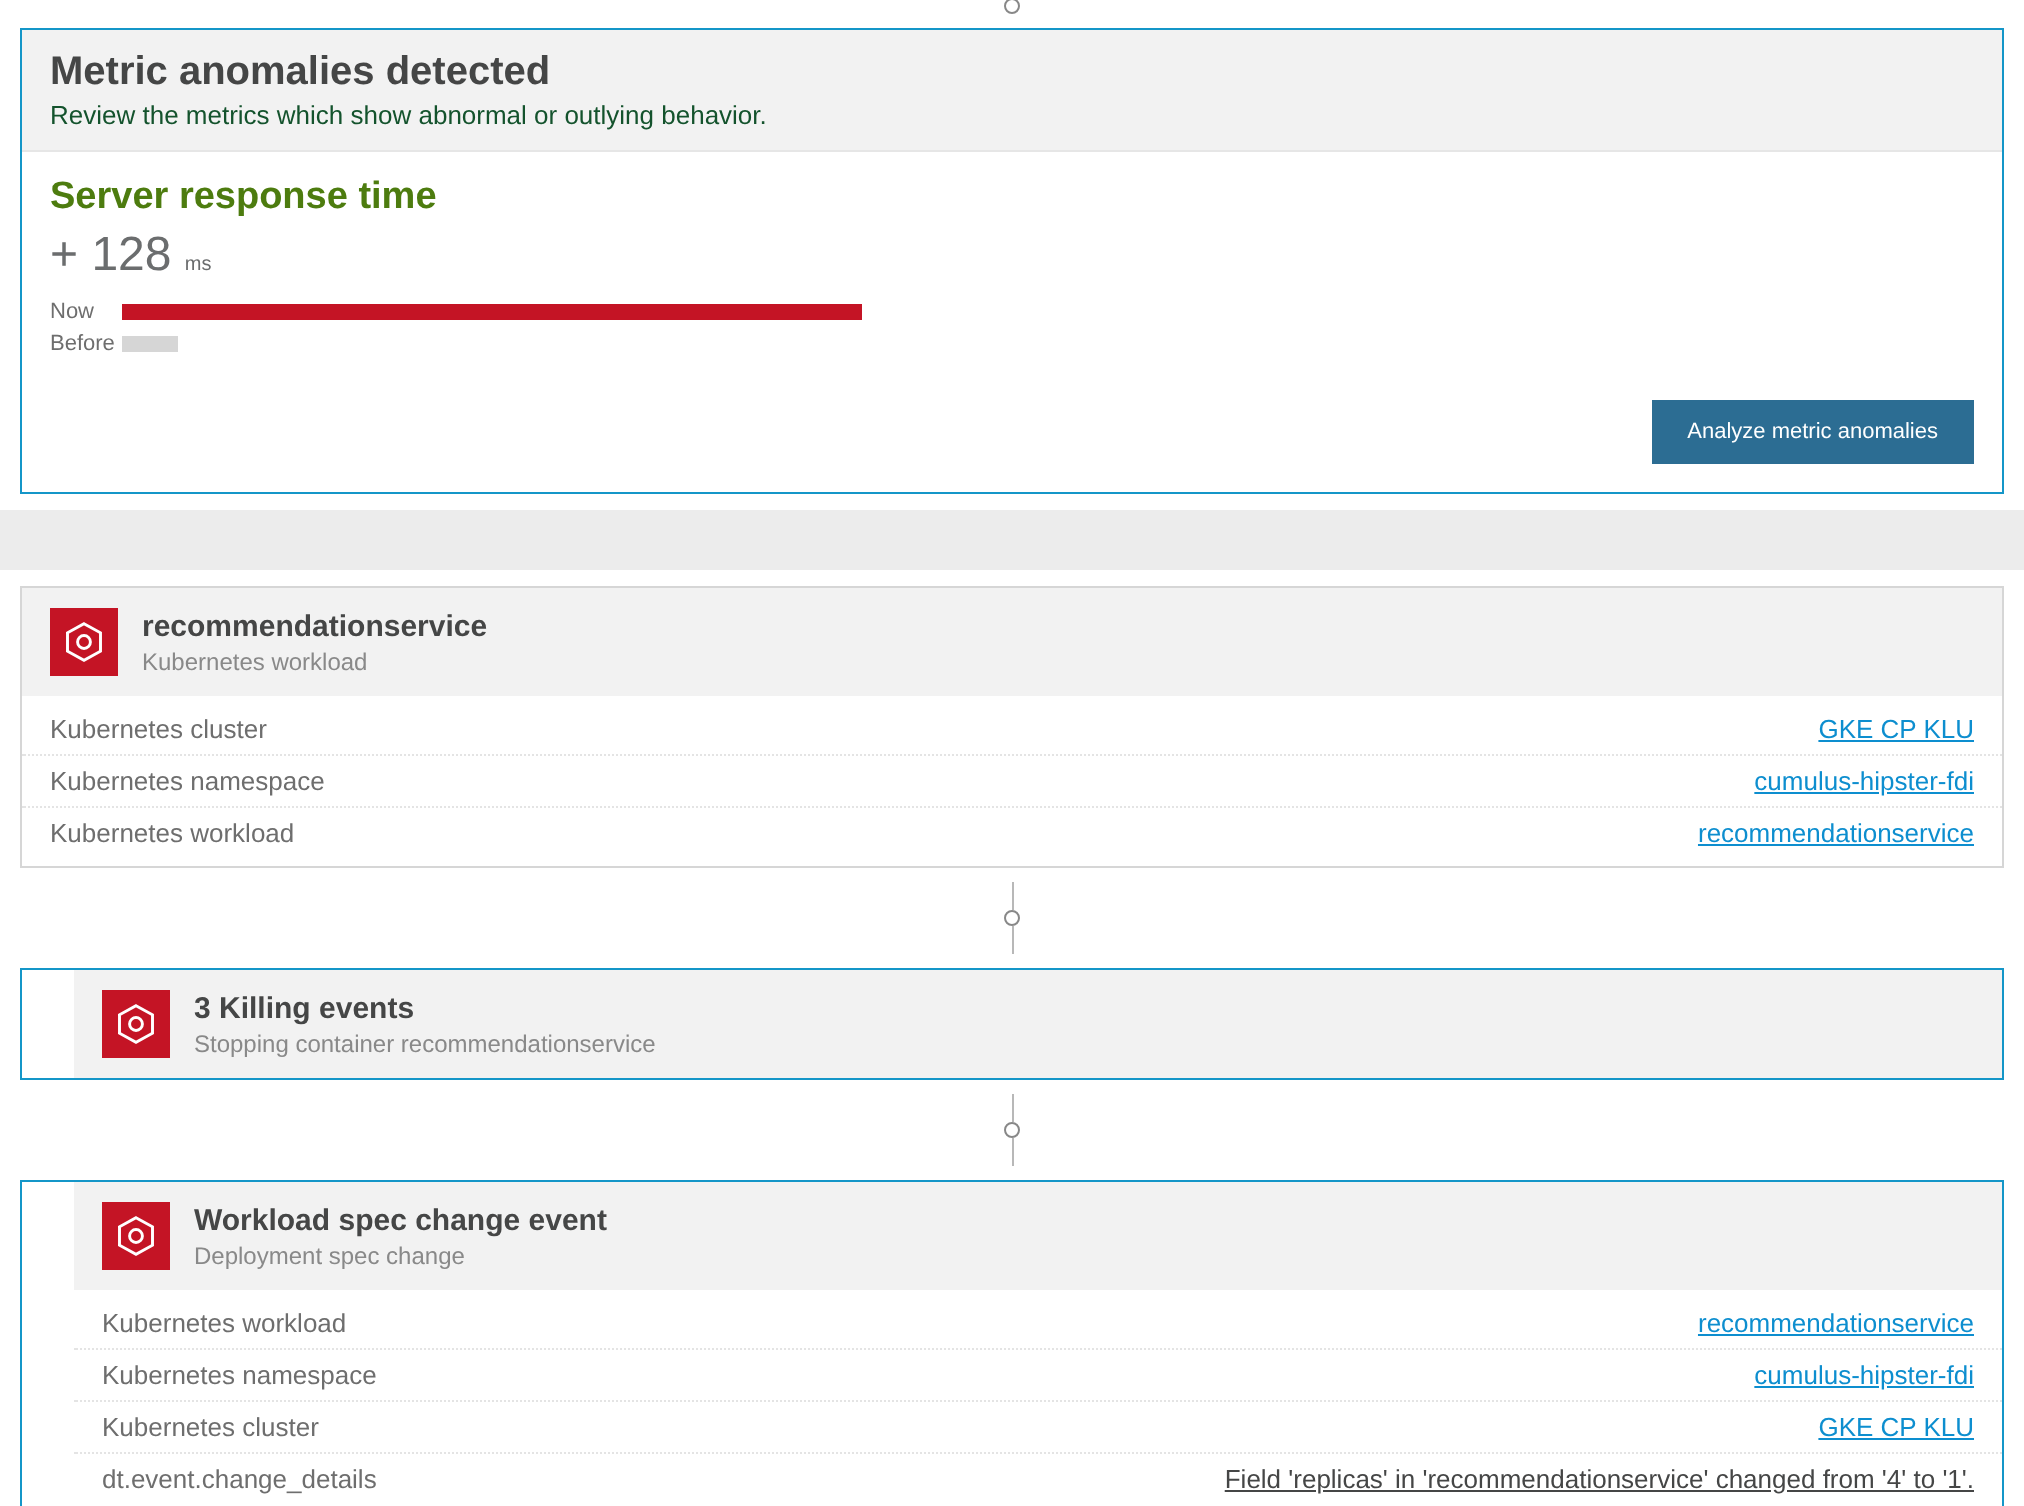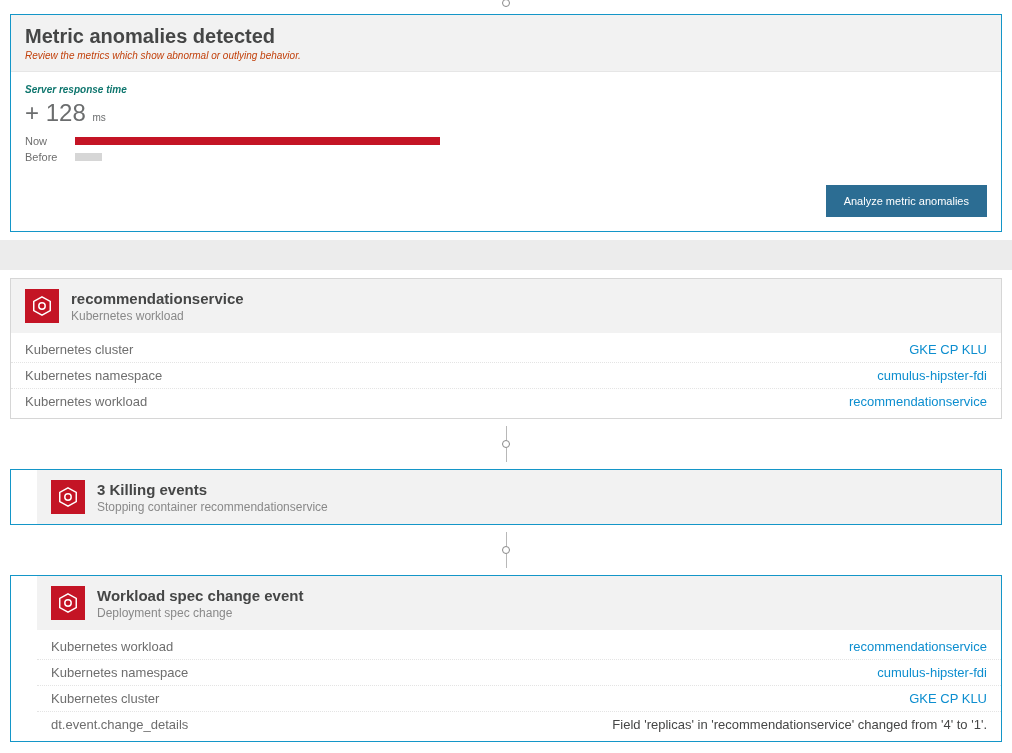--- a/index.html
+++ b/index.html
@@ -19,48 +19,46 @@
     background: #f2f2f2;
     padding: 10px 14px;
     border-bottom: 1px solid #e6e6e6;
   }
   .card-header h3 {
     font-size: 20px;
     font-weight: 600;
     color: #454646;
   }
   .card-header .subtitle {
-    font-size: 10px;
-    color: #c2410c;
+    font-size: 13px;
+    color: #14532d;
     margin-top: 2px;
-    font-style: italic;
   }
   .card-body {
     padding: 12px 14px;
   }
   .metric-title {
-    font-size: 10px;
+    font-size: 19px;
     font-weight: 600;
     margin-bottom: 4px;
-    color: #0f766e;
-    font-style: italic;
+    color: #4d7c0f;
   }
   .metric-value {
     font-size: 24px;
     color: #6b6d6e;
     margin-bottom: 8px;
   }
   .metric-value .unit { font-size: 10px; }
   .bar-row {
     display: flex;
     align-items: center;
     margin-bottom: 4px;
   }
   .bar-label {
-    width: 50px;
+    width: 36px;
     font-size: 11px;
     color: #6e6e6e;
   }
   .bar-track {
     flex: 1;
     height: 8px;
     position: relative;
   }
   .bar-fill {
     position: absolute;
@@ -111,21 +109,21 @@
   .hdr-text .subtitle { font-size: 12px; color: #898989; margin-top: 2px; }
   .kv-list { padding: 4px 0; }
   .kv-row {
     display: flex; justify-content: space-between;
     padding: 5px 14px;
     border-bottom: 1px dotted #e4e4e4;
     font-size: 13px;
   }
   .kv-row:last-child { border-bottom: none; }
   .kv-key { color: #6e6e6e; }
-  .kv-val { color: #454646; text-align: right; }
+  .kv-val { color: #454646; text-align: right; text-decoration: underline; }
   .kv-val.link { color: #0d8ecf; cursor: pointer; }
   .event-card {
     border: 1px solid #1496c8;
     background: #fff;
     margin: 8px 10px;
     padding-left: 26px;
   }
   .connector-wrap { text-align: center; margin-top: -1px; margin-bottom: -1px; }
 </style>
 </head>

